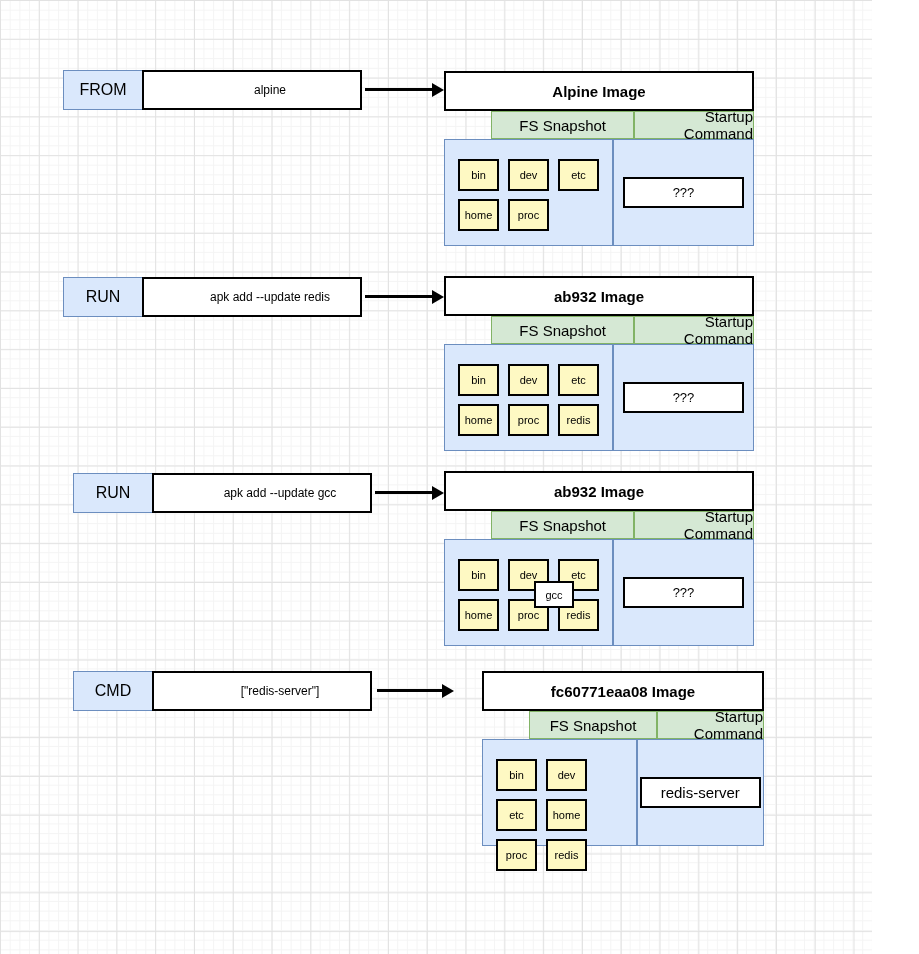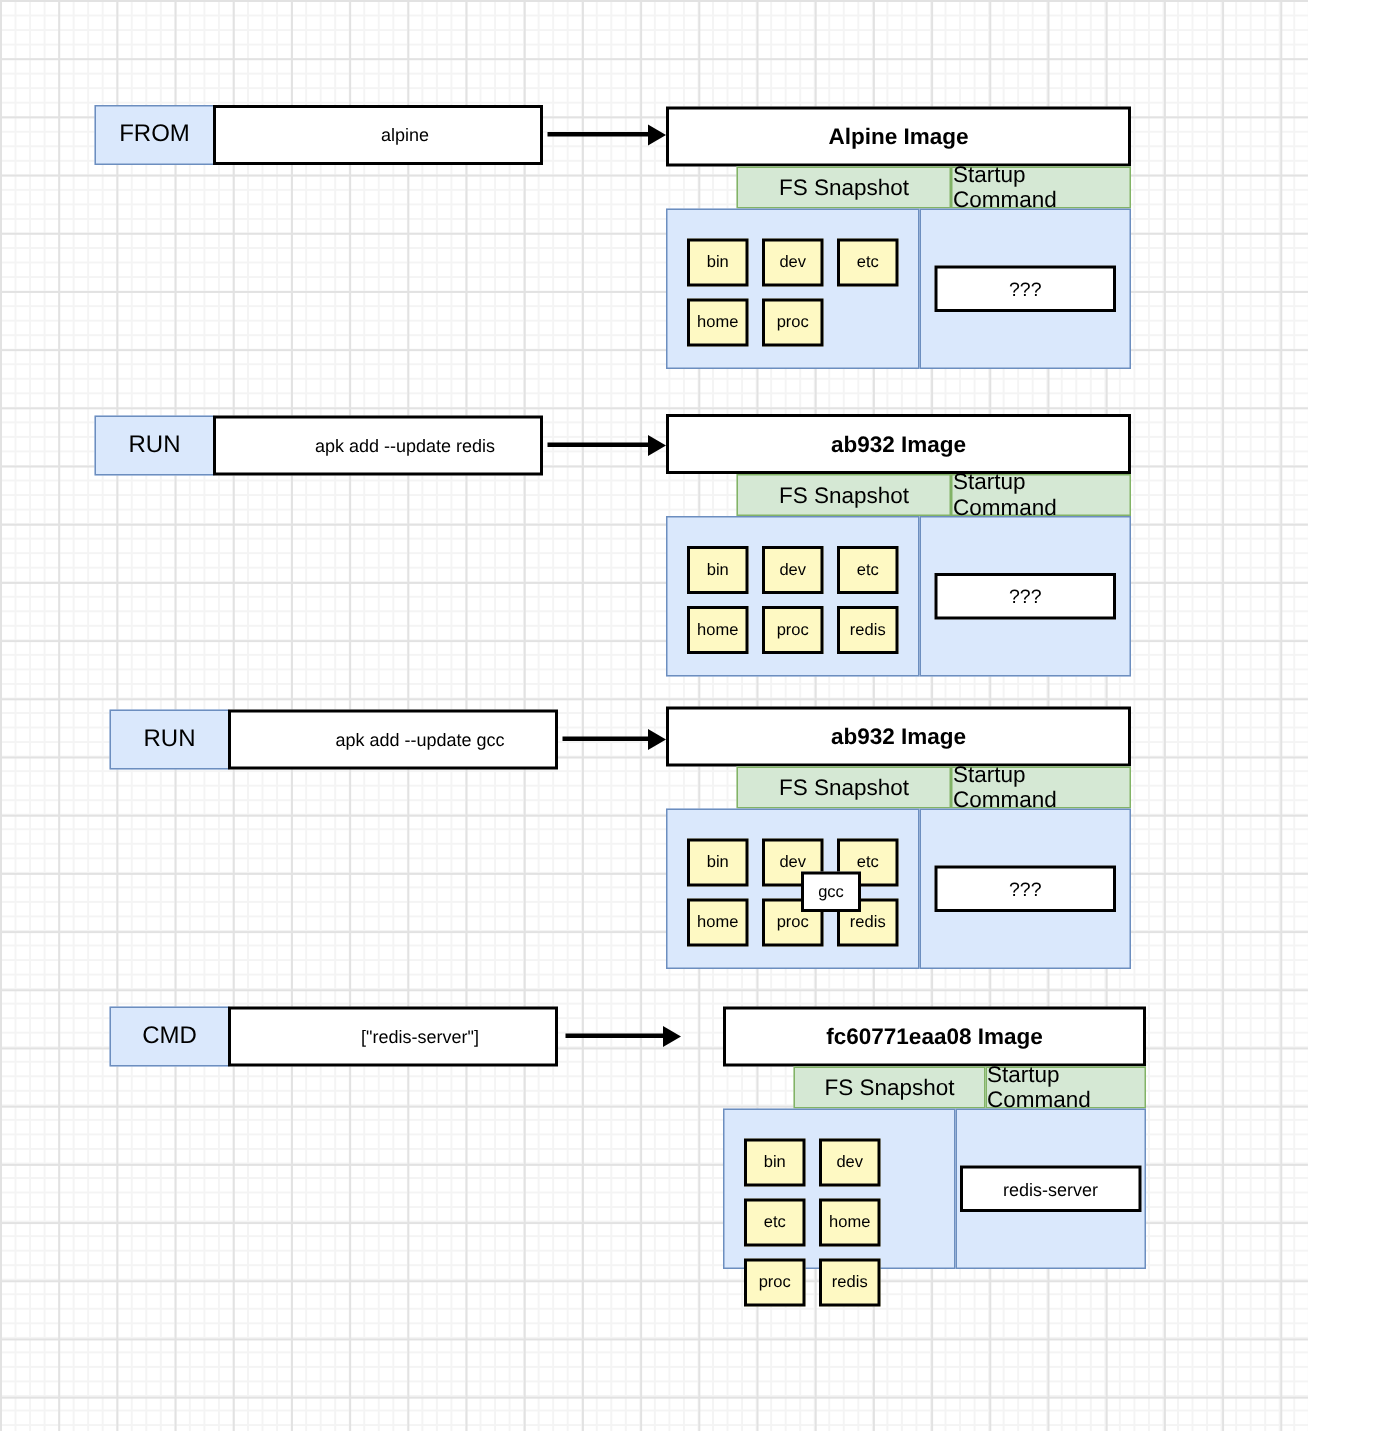--- a/index.html
+++ b/index.html
@@ -41,21 +41,21 @@
   .arrow::after {
     content: ""; position: absolute; right: -11px; top: 50%;
     transform: translateY(-50%);
     width: 0; height: 0;
     border-left: 12px solid #000;
     border-top: 7px solid transparent;
     border-bottom: 7px solid transparent;
   }
 
   
-  .card { position: absolute; width: 310px; }
+  .card { position: absolute; width: 310px; text-align: right; }
   .card-title {
     height: 40px; background: #ffffff; border: 2px solid #000;
     display: flex; align-items: center; justify-content: center;
     font-weight: bold; font-size: 15px;
   }
   .card-row { display: flex; }
   .hdr {
     height: 28px;
     background: var(--shape-green-fill, #d5e8d4);
     border: 1px solid var(--shape-green-border, #82b366);
@@ -90,21 +90,21 @@
     background: #ffffff; border: 2px solid #000;
     display: flex; align-items: center; justify-content: center;
     font-size: 11px;
   }
   .cmdbox {
     width: 121px; height: 31px;
     background: #ffffff; border: 2px solid #000;
     display: flex; align-items: center; justify-content: center;
     font-size: 13px;
   }
-  .cmdbox.sm { font-size: 12px; }
+  .cmdbox.sm { font-size: 15px; }
 </style>
 </head>
 <body>
 
 <div class="canvas">
 
   <div class="step" style="left:63px; top:70px;">
     <div class="step-label">FROM</div>
     <div class="step-arg">alpine</div>
   </div>

